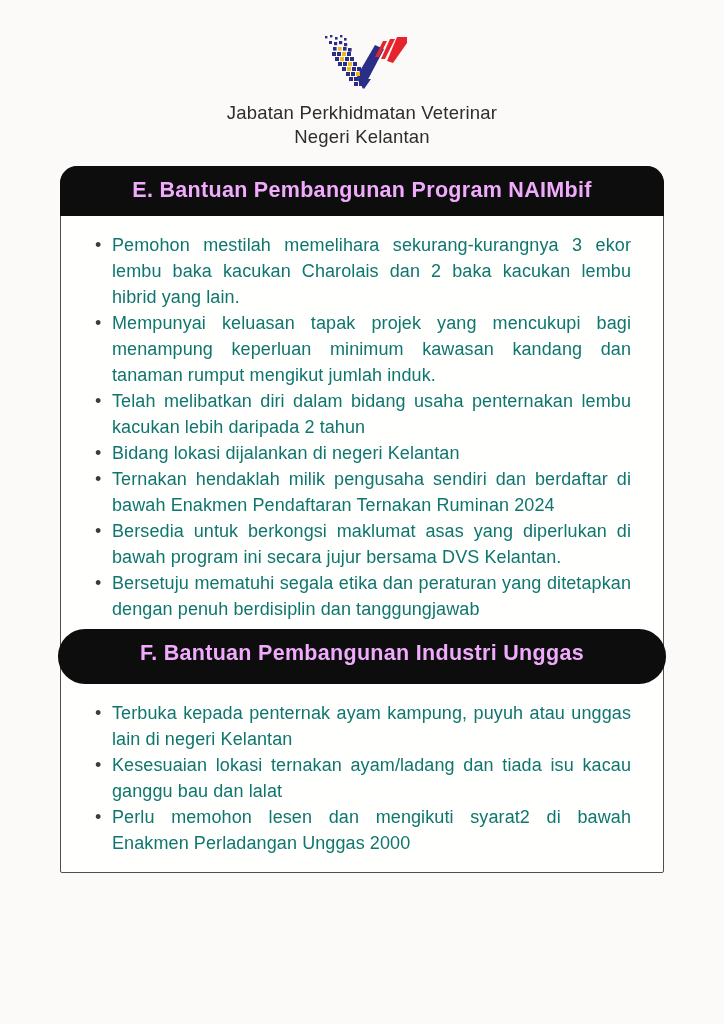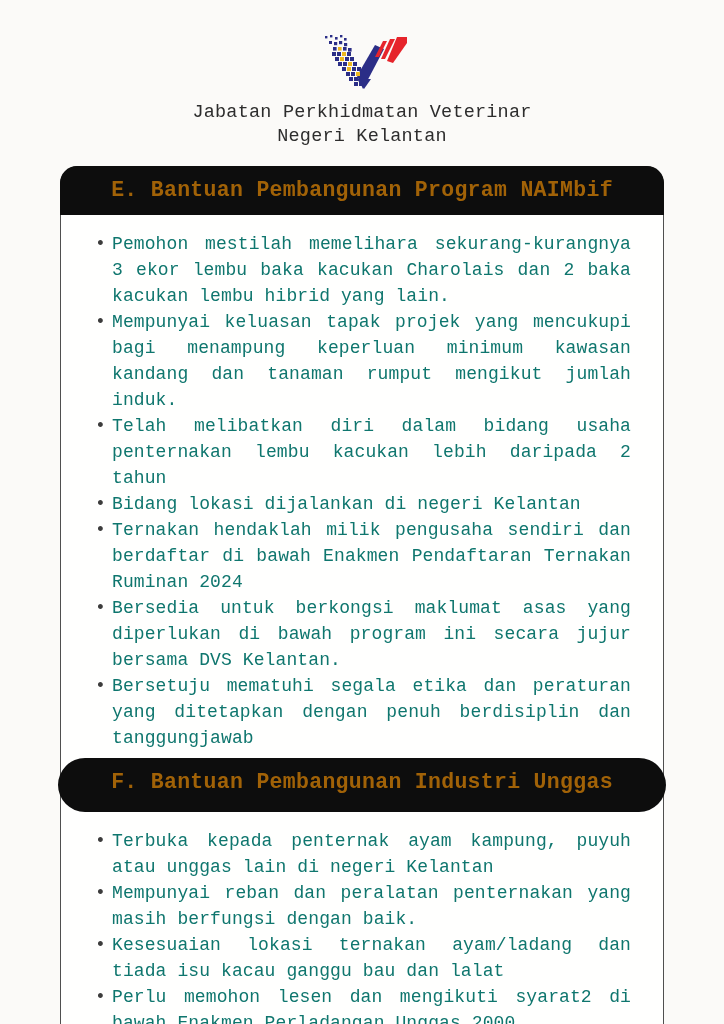--- a/index.html
+++ b/index.html
@@ -3,41 +3,41 @@
 <meta charset="utf-8">
 <style>
   html,body{margin:0;padding:0;}
   body{
     width:724px;height:1024px;
     background:#fbfaf8;
     font-family:"Liberation Sans","DejaVu Sans",sans-serif;
     -webkit-font-smoothing:antialiased;
     overflow:hidden;
   }
-  .page{width:724px;height:828px;position:relative;font-family:Liberation Mono, monospace;}
+  .page{width:724px;height:828px;position:relative;}
 
   
   .brand{padding-top:33px;text-align:center;}
   .logo{display:block;margin:0 auto;width:92px;height:58px;}
   .org-name{
     margin-top:10px;
     font-size:18.5px;line-height:24px;
     color:#2d2d2d;letter-spacing:.2px;
   }
 
   
   .card{
     width:604px;margin:17px auto 0;
     background:#fffffe;
     border:1px solid #4f4f4f;
     border-radius:18px 18px 2px 2px;
     box-sizing:border-box;
   }
   .section-header{
-    background:#0d0d0d;color:#a16207;
+    background:#0d0d0d;color:#f0abfc;
     font-weight:700;font-size:21.5px;letter-spacing:.3px;
     text-align:center;
   }
   .header-e{
     margin:-1px -1px 0 -1px;
     padding:12px 10px 13px;
     border-radius:17px 17px 0 0;
   }
   .header-f{
     margin:7px -3px 0 -3px;
@@ -139,21 +139,20 @@
         <li>Bersedia untuk berkongsi maklumat asas yang diperlukan di bawah program ini secara jujur bersama DVS Kelantan.</li>
         <li>Bersetuju mematuhi segala etika dan peraturan yang ditetapkan dengan penuh berdisiplin dan tanggungjawab</li>
       </ul>
     </div>
 
     <div class="section-header header-f">F. Bantuan Pembangunan Industri Unggas</div>
 
     <div class="section-body last">
       <ul class="req-list">
         <li>Terbuka kepada penternak ayam kampung, puyuh atau unggas lain di negeri Kelantan</li>
-        <li>Mempunyai reban dan peralatan penternakan yang masih berfungsi dengan baik.</li>
         <li>Kesesuaian lokasi ternakan ayam/ladang dan tiada isu kacau ganggu bau dan lalat</li>
         <li>Perlu memohon lesen dan mengikuti syarat2 di bawah Enakmen Perladangan Unggas 2000</li>
       </ul>
     </div>
 
   </div>
 
 </div>
 
 </body></html>

